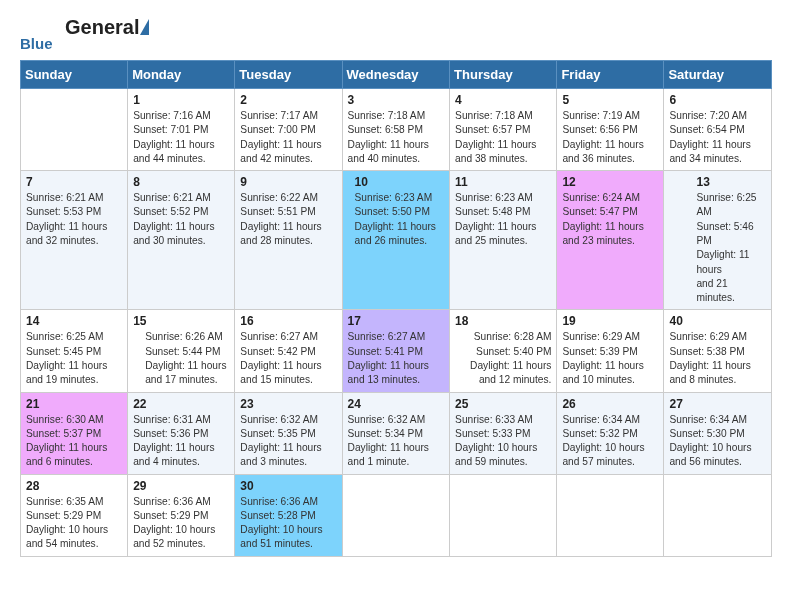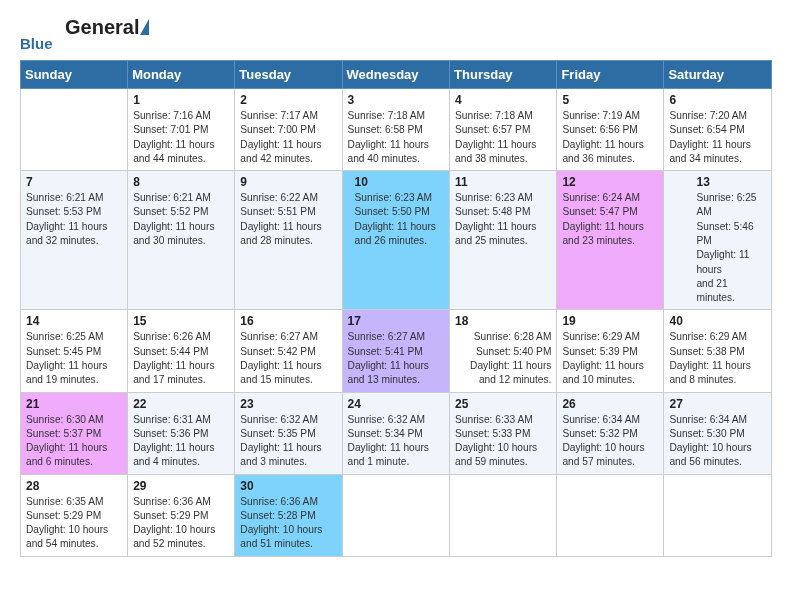--- a/index.html
+++ b/index.html
@@ -236,21 +236,21 @@
       <tr>
         <td style="background-color: rgb(255, 255, 255);">
           <span class="day-num">14</span>
           <div class="cell-content" style="white-space: pre-line;">Sunrise: 6:25 AM
 Sunset: 5:45 PM
 Daylight: 11 hours
 and 19 minutes.</div>
         </td>
         <td style="background-color: rgb(255, 255, 255);">
           <span class="day-num">15</span>
-          <div class="cell-content" style="white-space: pre-line;">Sunrise: 6:26 AM
+          <div class="cell-content" style="white-space: pre-line; margin-left: 12px;">Sunrise: 6:26 AM
 Sunset: 5:44 PM
 Daylight: 11 hours
 and 17 minutes.</div>
         </td>
         <td style="background-color: rgb(255, 255, 255);">
           <span class="day-num">16</span>
           <div class="cell-content" style="white-space: pre-line;">Sunrise: 6:27 AM
 Sunset: 5:42 PM
 Daylight: 11 hours
 and 15 minutes.</div>

